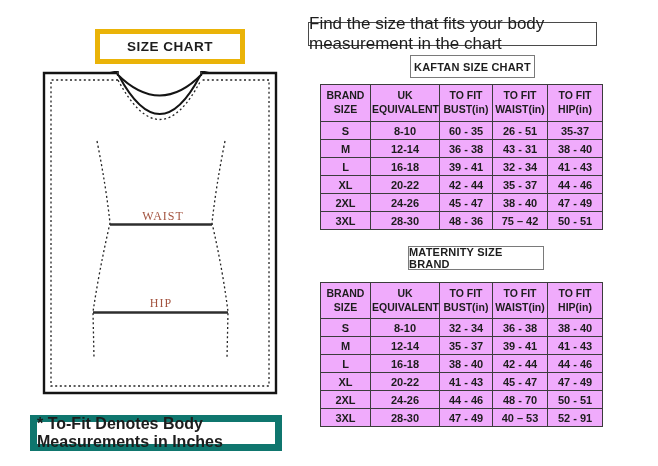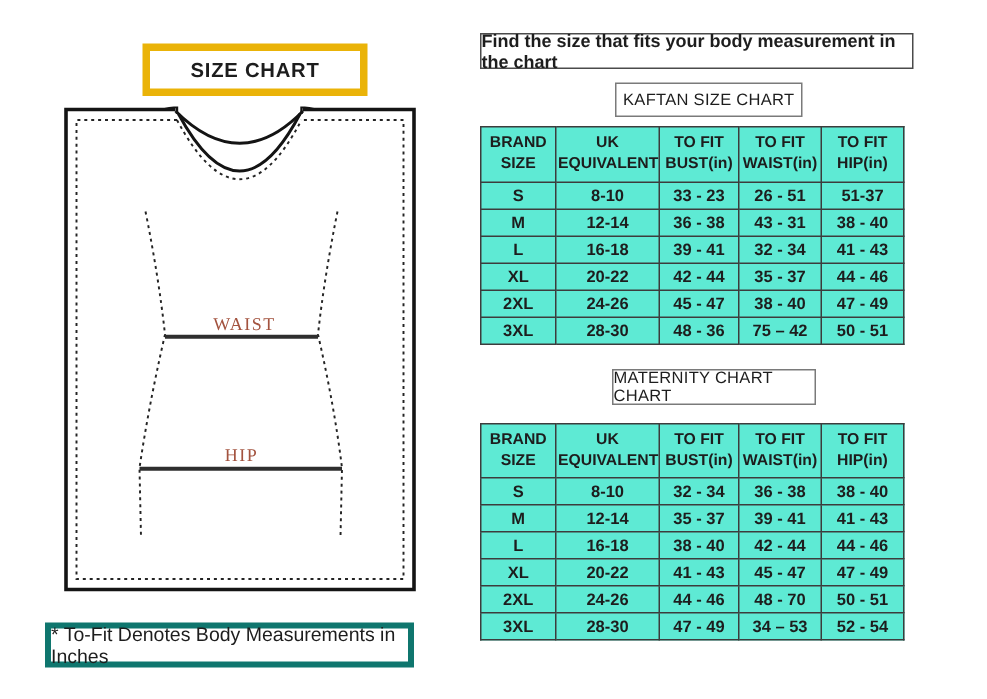--- a/index.html
+++ b/index.html
@@ -16,46 +16,46 @@
   
   .size-chart-title {
     left: 95px; top: 29px; width: 140px; height: 25px;
     border: 5px solid #eab308;
     display: flex; align-items: center; justify-content: center;
     font-size: 13.5px; font-weight: bold; letter-spacing: 0.5px;
   }
   .garment-svg { left: 42px; top: 71px; }
   .note-box {
     left: 30px; top: 415px; width: 238px; height: 22px;
-    border: 4px solid #0f766e;
-    display: flex; align-items: center; justify-content: center;
-    font-size: 13px; font-weight: normal;
+    border: 7px solid #0f766e;
+    display: flex; align-items: center; justify-content: center;
+    font-size: 16px; font-weight: bold;
   }
 
   
   .instruction-box {
-    left: 320px; top: 22px; width: 287px; height: 22px;
+    left: 308px; top: 22px; width: 287px; height: 22px;
     border: 1px solid #4a4a4a;
     display: flex; align-items: center; justify-content: center;
-    font-size: 12px; font-weight: bold;
+    font-size: 17px; font-weight: normal;
   }
   .table-title-box {
     border: 1px solid #7a7a7a;
     display: flex; align-items: center; justify-content: center;
-    font-size: 11px; font-weight: normal; letter-spacing: 0.2px;
+    font-size: 11px; font-weight: bold; letter-spacing: 0.2px;
   }
   .kaftan-title   { left: 410px; top: 55px;  width: 123px; height: 21px; }
   .maternity-title{ left: 408px; top: 246px; width: 134px; height: 22px; }
 
   table.size-table {
     position: absolute;
     left: 320px; width: 282px;
     border-collapse: collapse;
     table-layout: fixed;
-    background: #5eead4;
+    background: #f0abfc;
   }
   .kaftan-table    { top: 84px; }
   .maternity-table { top: 282px; }
   .size-table th, .size-table td {
     border: 1px solid #3c3c3c;
     text-align: center; vertical-align: middle;
     font-weight: bold;
     padding: 0;
   }
   .size-table th { font-size: 10.5px; line-height: 1.3; padding: 4px 1px; }
@@ -111,23 +111,23 @@
         <th>UK EQUIVALENT</th>
         <th>TO FIT BUST(in)</th>
         <th>TO FIT WAIST(in)</th>
         <th>TO FIT HIP(in)</th>
       </tr>
   </thead>
   <tbody>
       <tr>
         <td>S</td>
         <td>8-10</td>
-        <td>33 - 23</td>
+        <td>60 - 35</td>
         <td>26 - 51</td>
-        <td>51-37</td>
+        <td>35-37</td>
       </tr>
       <tr>
         <td>M</td>
         <td>12-14</td>
         <td>36 - 38</td>
         <td>43 - 31</td>
         <td>38 - 40</td>
       </tr>
       <tr>
         <td>L</td>
@@ -153,21 +153,21 @@
       <tr>
         <td>3XL</td>
         <td>28-30</td>
         <td>48 - 36</td>
         <td>75 – 42</td>
         <td>50 - 51</td>
       </tr>
     </tbody>
 </table>
 
-<div class="abs table-title-box maternity-title">MATERNITY CHART CHART</div>
+<div class="abs table-title-box maternity-title">MATERNITY SIZE BRAND</div>
 
 <table class="size-table maternity-table">
   <colgroup>
     <col style="width:50px">
       <col style="width:69px">
       <col style="width:53px">
     <col style="width:55px">
       <col style="width:55px">
   </colgroup>
   <thead>
@@ -212,17 +212,17 @@
         <td>2XL</td>
         <td>24-26</td>
         <td>44 - 46</td>
         <td>48 - 70</td>
         <td>50 - 51</td>
       </tr>
       <tr>
         <td>3XL</td>
         <td>28-30</td>
         <td>47 - 49</td>
-        <td>34 – 53</td>
-        <td>52 - 54</td>
+        <td>40 – 53</td>
+        <td>52 - 91</td>
       </tr>
     </tbody>
 </table>
 
 </body></html>

